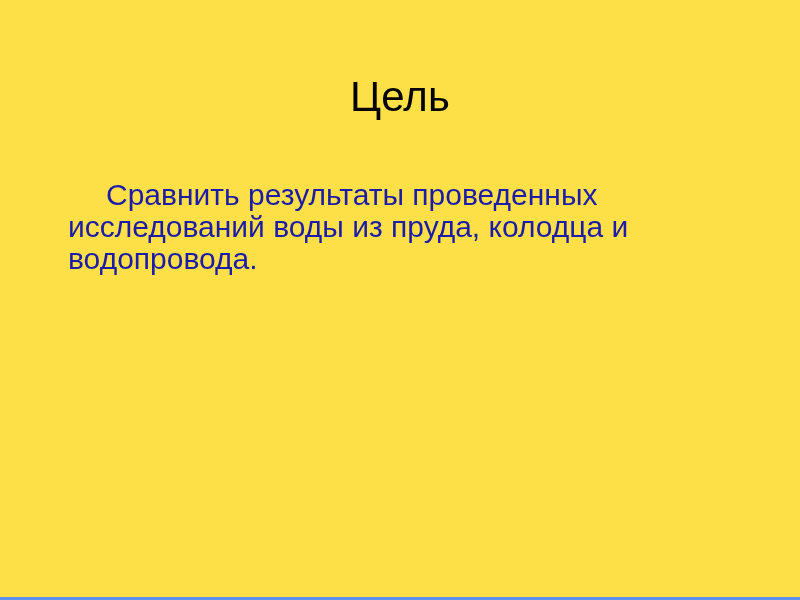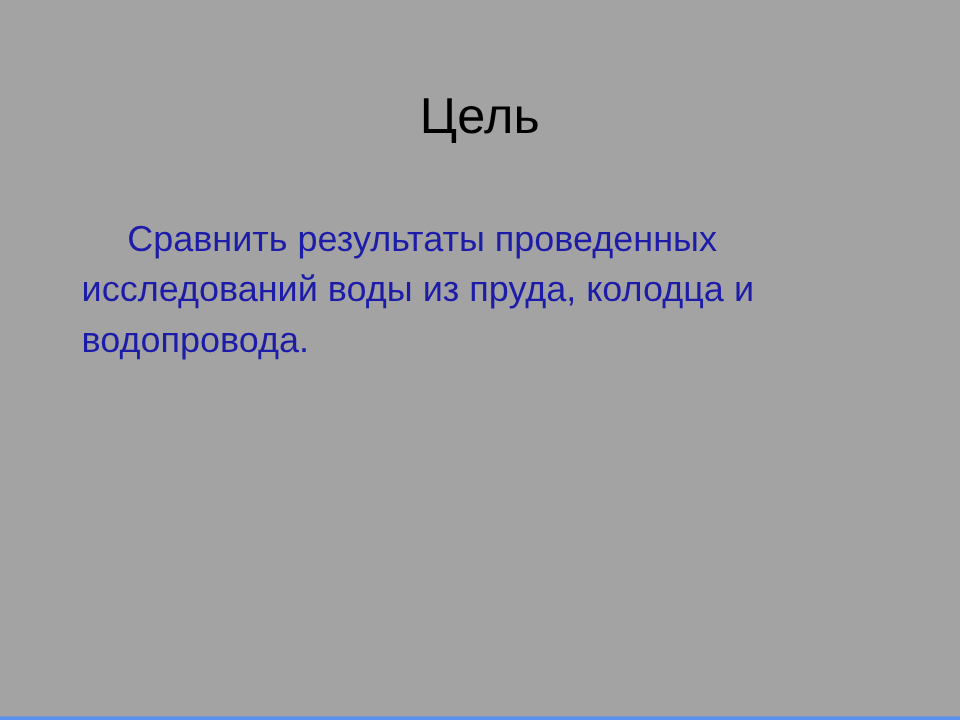--- a/index.html
+++ b/index.html
@@ -11,21 +11,21 @@
     width: 800px;
     height: 600px;
     overflow: hidden;
     font-family: "Liberation Sans", "DejaVu Sans", sans-serif;
   }
 
   .slide {
     position: relative;
     width: 800px;
     height: 600px;
-    background: #a3a3a3;
+    background: #fde047;
     box-sizing: border-box;
   }
 
   
   .slide-bottom-edge {
     position: absolute;
     left: 0;
     right: 0;
     bottom: 0;
     height: 3px;
@@ -45,21 +45,21 @@
     letter-spacing: 0.2px;
     white-space: pre;
   }
 
   .slide-body {
     position: absolute;
     left: 68px;
     top: 149px;
     width: 620px;
     font-size: 30px;
-    line-height: 42px;
+    line-height: 32px;
     font-weight: 400;
     color: #1c1ca8;
     text-indent: 38px;
     text-align: left;
   }
 </style>
 </head>
 <body>
 
 <div class="slide">

